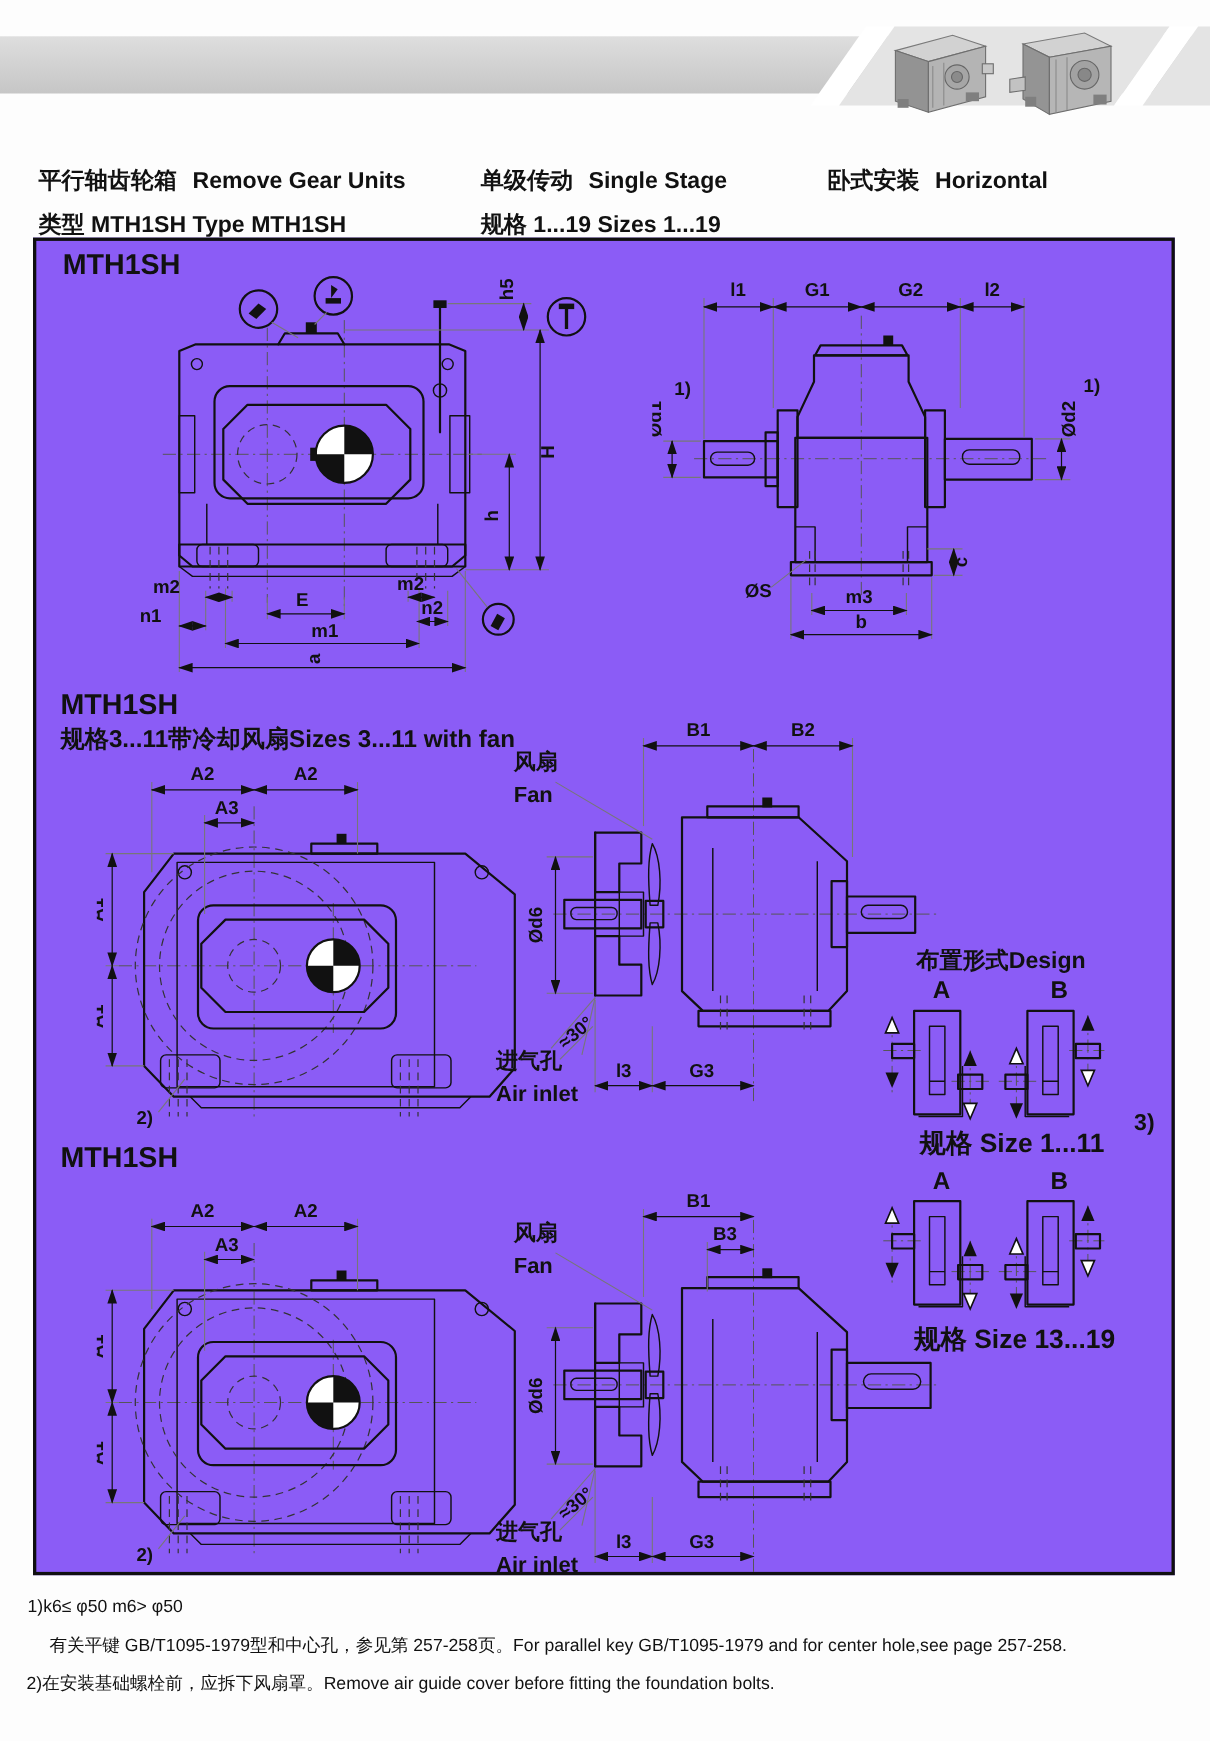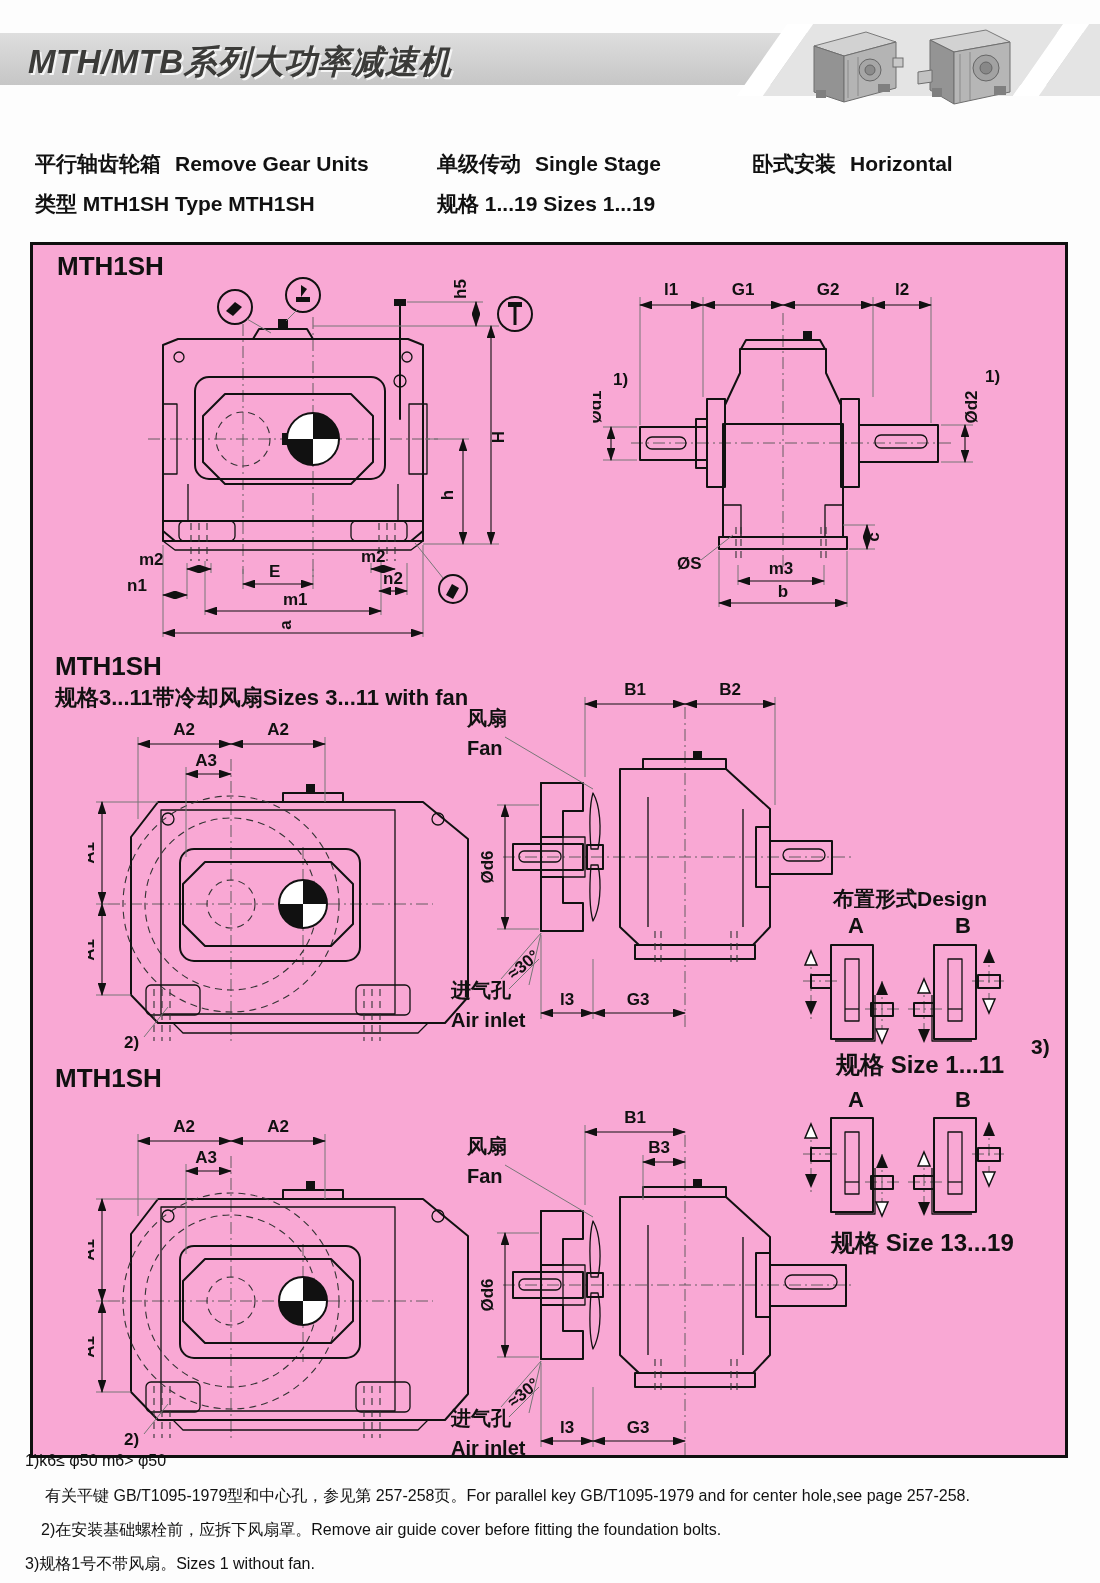--- a/index.html
+++ b/index.html
@@ -7,21 +7,21 @@
   
   .hband{position:absolute;left:0;top:33px;width:1100px;height:52px;background:linear-gradient(180deg,#dedede,#c6c6c6)}
   .hcut{position:absolute;top:24px;height:72px;background:#fff;transform:skewX(-35deg)}
   .hlight{position:absolute;top:24px;height:72px;background:#e4e4e4;transform:skewX(-35deg)}
   .htitle{position:absolute;left:28px;top:40px;font-size:33px;font-weight:bold;font-style:italic;color:#3b3b39;letter-spacing:.5px;text-shadow:2px 2px 0 #f4f4f4;white-space:nowrap}
   .prod{position:absolute}
   
   .intro{position:absolute;font-size:21px;font-weight:bold;white-space:nowrap}
   .intro .zh{margin-right:14px}
   
-  .main-box{position:absolute;left:30px;top:242px;width:1032px;height:1210px;border:3px solid #101010;background:#f9a8d4;overflow:hidden}
+  .main-box{position:absolute;left:30px;top:216px;width:1032px;height:1210px;border:3px solid #101010;background:#8b5cf6;overflow:hidden}
   .sec-label{position:absolute;font-size:26px;font-weight:bold;white-space:nowrap}
   .sec-sub{position:absolute;font-size:22px;font-weight:bold;white-space:nowrap}
   .drw{position:absolute}
   .design-title{position:absolute;font-size:21px;font-weight:bold;white-space:nowrap}
   .design-ab{position:absolute;font-size:22px;font-weight:bold}
   .design-size{position:absolute;font-size:24px;font-weight:bold;white-space:nowrap}
   .note-ref{position:absolute;font-size:21px;font-weight:bold}
   
   .footnote{position:absolute;font-size:16px;white-space:nowrap}
   
@@ -37,21 +37,20 @@
 </head>
 <body>
 
 <div class="page">
 
   <div class="hband"></div>
   <div class="hcut" style="left:762px;width:26px"></div>
   <div class="hlight" style="left:788px;width:250px"></div>
   <div class="hcut" style="left:1038px;width:26px"></div>
   <div class="hlight" style="left:1064px;width:70px"></div>
-  <div class="htitle">MTH/MTB系列大功率减速机</div>
 
   <svg class="prod" style="left:800px;top:24px" width="104" height="86" viewBox="0 0 104 86">
     <polygon points="14,22 66,8 96,18 44,32" fill="#d2d2d2" stroke="#7a7a7a" stroke-width="1"></polygon>
     <polygon points="14,22 44,32 44,78 14,68" fill="#939393" stroke="#6e6e6e" stroke-width="1"></polygon>
     <polygon points="44,32 96,18 96,64 44,78" fill="#b4b4b4" stroke="#6e6e6e" stroke-width="1"></polygon>
     <rect x="93" y="34" width="10" height="9" fill="#c8c8c8" stroke="#6e6e6e"></rect>
     <circle cx="70" cy="46" r="11" fill="#a6a6a6" stroke="#666"></circle>
       <circle cx="70" cy="46" r="5" fill="#8b8b8b" stroke="#666"></circle>
     <rect x="16" y="66" width="10" height="8" fill="#7f7f7f"></rect>
       <rect x="78" y="60" width="12" height="8" fill="#7f7f7f"></rect>
@@ -551,16 +550,15 @@
       <rect class="ol" x="72" y="36" width="22" height="13" fill="#fff"></rect>
       <polygon points="83,10 89,24 77,24" fill="#111"></polygon>
       <polygon points="83,74 89,60 77,60" fill="#fff" stroke="#111" stroke-width="1.5"></polygon>
     </svg>
     <div class="design-size" style="left:798px;top:982px">规格 Size 13...19</div>
 
   </div>
 
   <div class="footnote" style="left:25px;top:1452px">1)k6≤ φ50   m6&gt; φ50</div>
   <div class="footnote" style="left:45px;top:1486px">有关平键 GB/T1095-1979型和中心孔，参见第 257-258页。For parallel key GB/T1095-1979 and for center hole,see page 257-258.</div>
-  <div class="footnote" style="left:41px;top:1520px">2)在安装基础螺栓前，应拆下风扇罩。Remove air guide cover before fitting the foundation bolts.</div>
-  <div class="footnote" style="left:25px;top:1554px">3)规格1号不带风扇。Sizes 1 without fan.</div>
+  <div class="footnote" style="left:24px;top:1520px">2)在安装基础螺栓前，应拆下风扇罩。Remove air guide cover before fitting the foundation bolts.</div>
 
 </div>
 
 </body></html>

